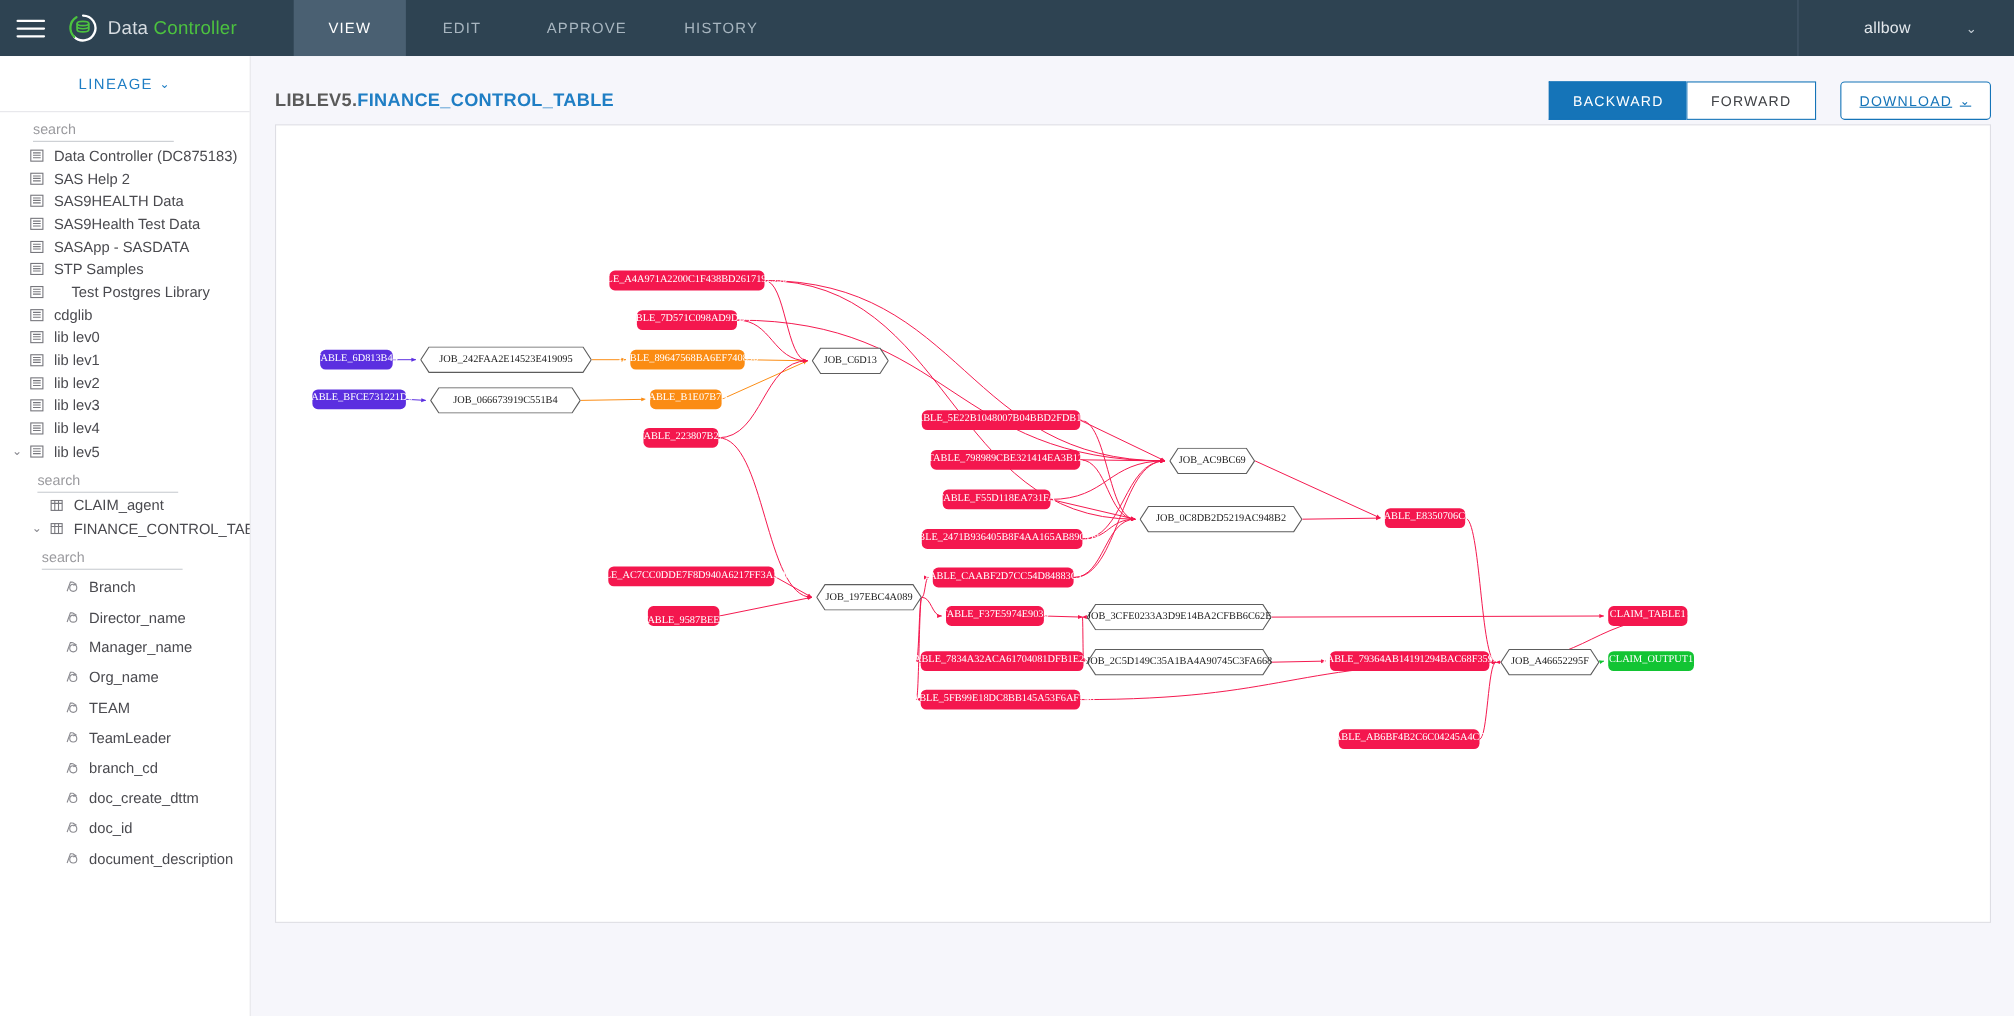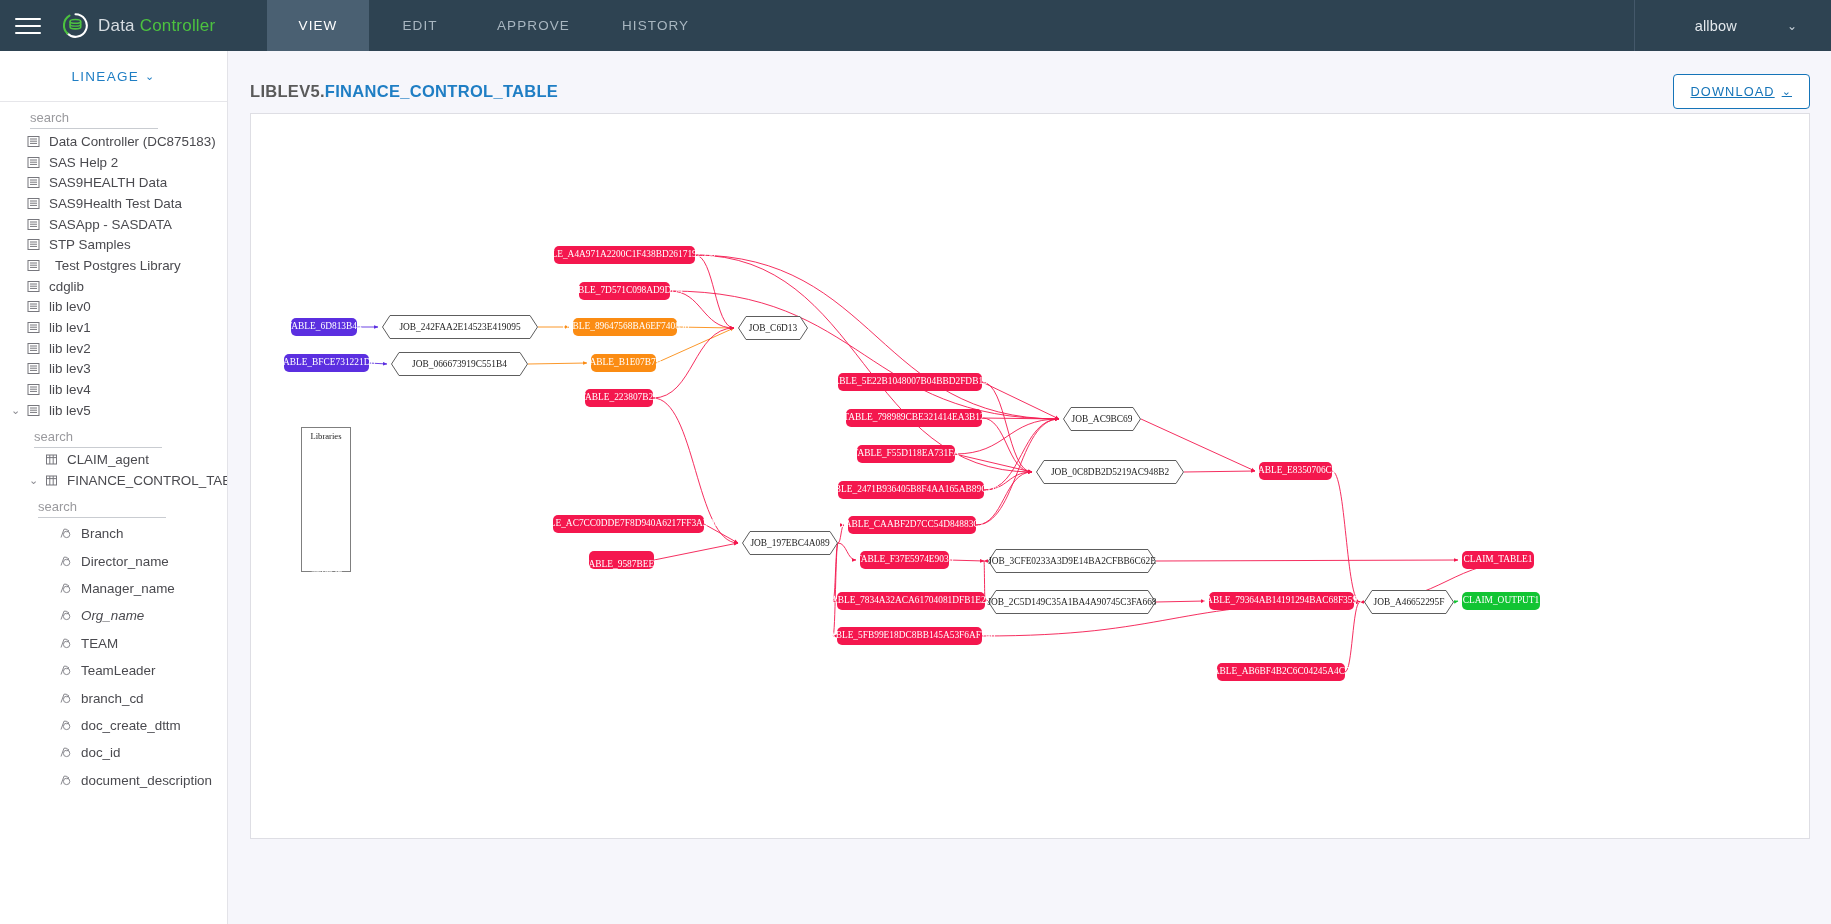--- a/index.html
+++ b/index.html
@@ -276,21 +276,21 @@
         <div class="tree-item lvl1">
           <span class="chev"></span>
           <span class="ico">
             <svg width="13" height="13" viewBox="0 0 13 13">
               <rect x="1" y="1.5" width="11" height="10" fill="none" stroke="#77777d" stroke-width="1"></rect>
               <line x1="3" y1="4" x2="10" y2="4" stroke="#77777d" stroke-width="1"></line>
               <line x1="3" y1="6.2" x2="10" y2="6.2" stroke="#77777d" stroke-width="1"></line>
               <line x1="3" y1="8.4" x2="10" y2="8.4" stroke="#77777d" stroke-width="1"></line>
             </svg>
           </span>
-          <span style="margin-left: 12px;">Test Postgres Library</span>
+          <span style="margin-left: 22px;">Test Postgres Library</span>
         </div>
         <div class="tree-item lvl1">
           <span class="chev"></span>
           <span class="ico">
             <svg width="13" height="13" viewBox="0 0 13 13">
               <rect x="1" y="1.5" width="11" height="10" fill="none" stroke="#77777d" stroke-width="1"></rect>
               <line x1="3" y1="4" x2="10" y2="4" stroke="#77777d" stroke-width="1"></line>
               <line x1="3" y1="6.2" x2="10" y2="6.2" stroke="#77777d" stroke-width="1"></line>
               <line x1="3" y1="8.4" x2="10" y2="8.4" stroke="#77777d" stroke-width="1"></line>
             </svg>
@@ -438,21 +438,21 @@
         </div>
         <div class="tree-item lvl3" style="margin-left: 26px; height: 27.4px;">
           <span class="chev"></span>
           <span class="ico">
             <svg width="13" height="13" viewBox="0 0 13 13">
               <path d="M2 10.5 L5 2.2 L7.2 2.2" fill="none" stroke="#8a8a90" stroke-width="1"></path>
               <circle cx="7.6" cy="7.4" r="3.2" fill="none" stroke="#8a8a90" stroke-width="1"></circle>
               <path d="M7.2 2.2 L10 4 L7.6 5" fill="none" stroke="#8a8a90" stroke-width="1"></path>
             </svg>
           </span>
-          <span style="margin-left: 6px; font-style: italic;">Org_name</span>
+          <span style="margin-left: 6px;">Org_name</span>
         </div>
         <div class="tree-item lvl3" style="margin-left: 26px; height: 27.4px;">
           <span class="chev"></span>
           <span class="ico">
             <svg width="13" height="13" viewBox="0 0 13 13">
               <path d="M2 10.5 L5 2.2 L7.2 2.2" fill="none" stroke="#8a8a90" stroke-width="1"></path>
               <circle cx="7.6" cy="7.4" r="3.2" fill="none" stroke="#8a8a90" stroke-width="1"></circle>
               <path d="M7.2 2.2 L10 4 L7.6 5" fill="none" stroke="#8a8a90" stroke-width="1"></path>
             </svg>
           </span>
@@ -520,20 +520,24 @@
   <div class="up"></div>
   <div id="vthumb"></div>
 </div>
 
 <div id="main">
   <div id="main-head">
     <div id="page-title">
       <span class="lib">LIBLEV5.</span><span class="tbl">FINANCE_CONTROL_TABLE</span>
     </div>
     <div id="head-actions">
+      <div class="btn-group">
+        <button class="btn primary group-left">BACKWARD</button>
+        <button class="btn">FORWARD</button>
+      </div>
       <button class="btn outline">
         <span>DOWNLOAD</span>
         <span class="caret">⌄</span>
       </button>
     </div>
   </div>
 
   <div id="canvas">
     <div id="graph">
       <svg id="edges" width="1558" height="724" style="position:absolute;left:0;top:0;">
@@ -709,22 +713,15 @@
           <div class="node tbl green" style="left: 1211px; top: 478px; width: 78px; height: 18px;">
             <span>CLAIM_OUTPUT1</span>
           </div>
           <div class="node tbl red" style="left: 586px; top: 513px; width: 145px; height: 18px;">
             <span>TABLE_5FB99E18DC8BB145A53F6AF746</span>
           </div>
           <div class="node tbl red" style="left: 966px; top: 549px; width: 128px; height: 18px;">
             <span>TABLE_AB6BF4B2C6C04245A4C76</span>
           </div>
         </div>
-      <div id="legend">
-        <div id="legend-title">Libraries</div>
-        <div class="legend-chip red" style="top:28px;">LIBLEV4</div>
-        <div class="legend-chip green" style="top:64px;">LIBLEV5</div>
-        <div class="legend-chip purple" style="top:100px;">SQLLIB</div>
-        <div class="legend-chip orange" style="top:136px;">STATLIB</div>
-      </div>
     </div>
   </div>
 </div>
 
 </body></html>

